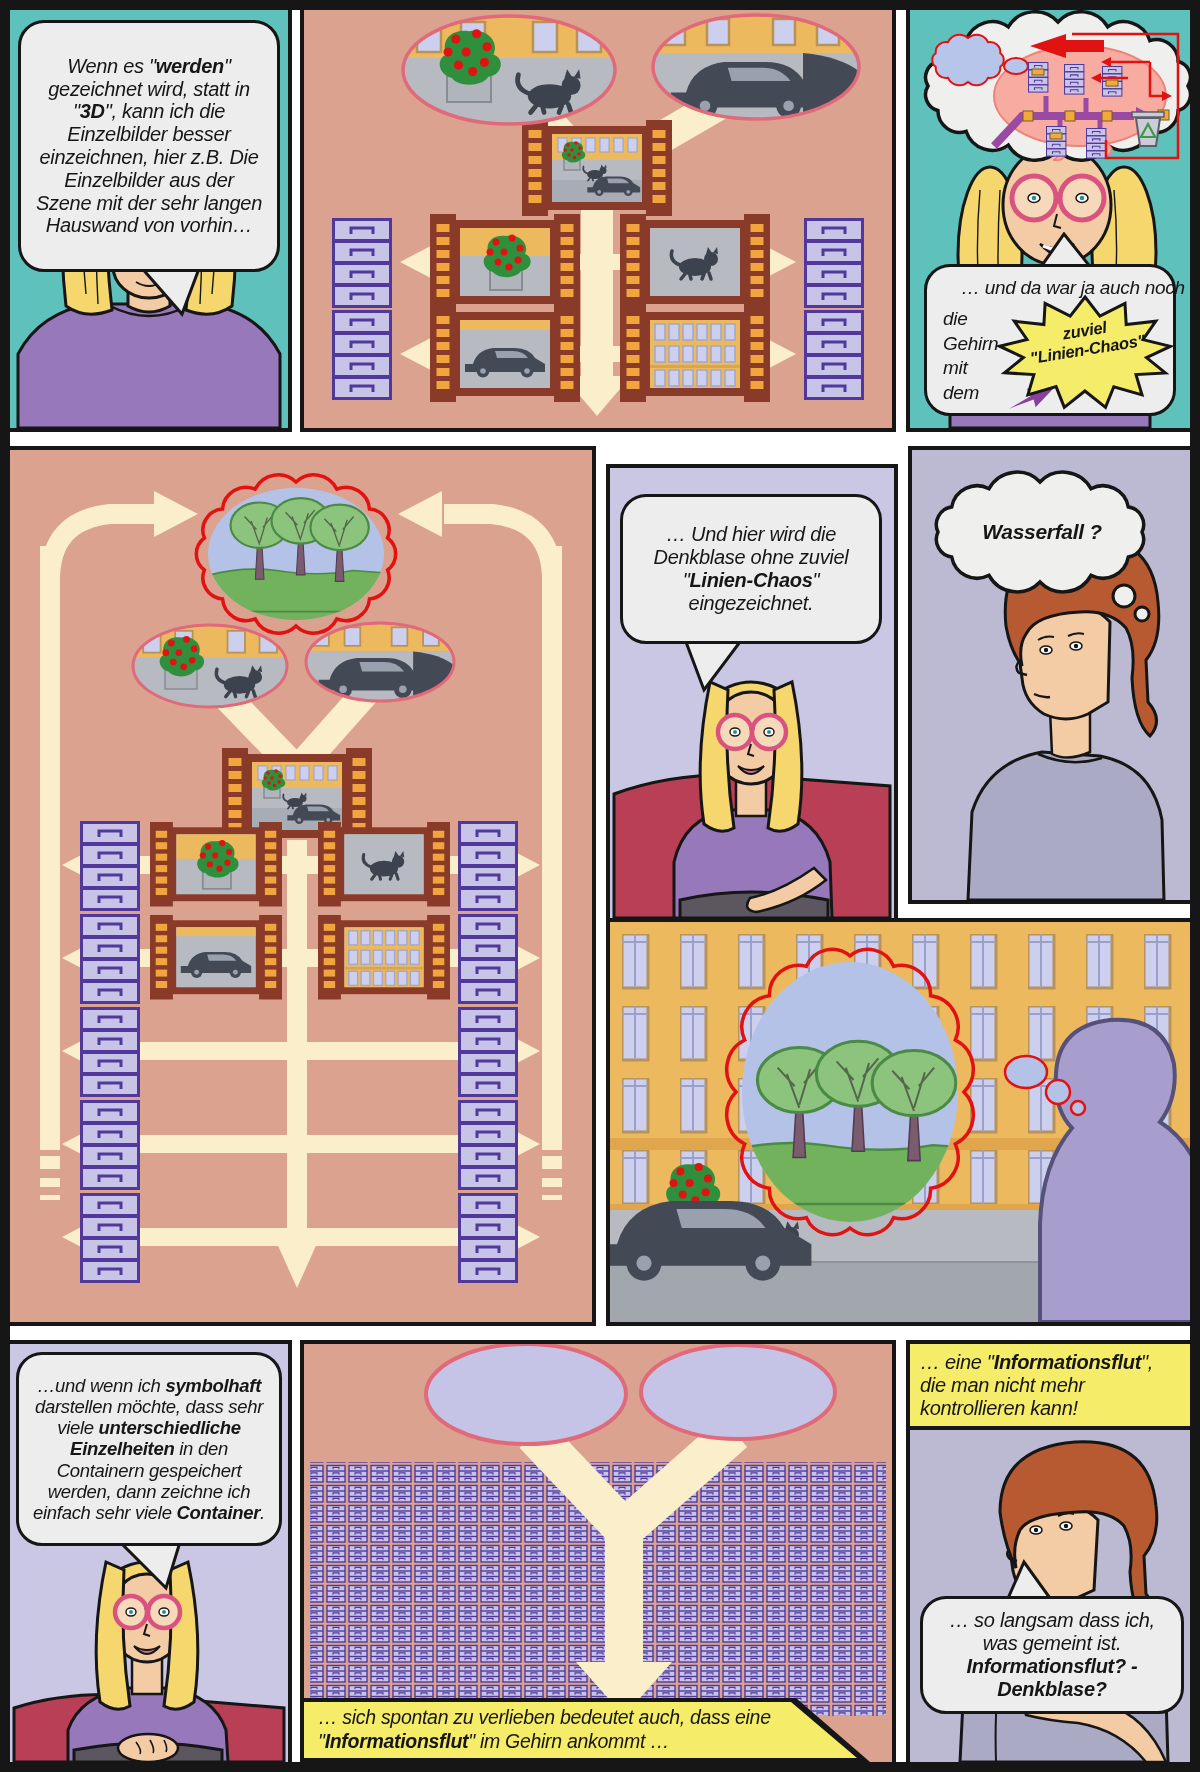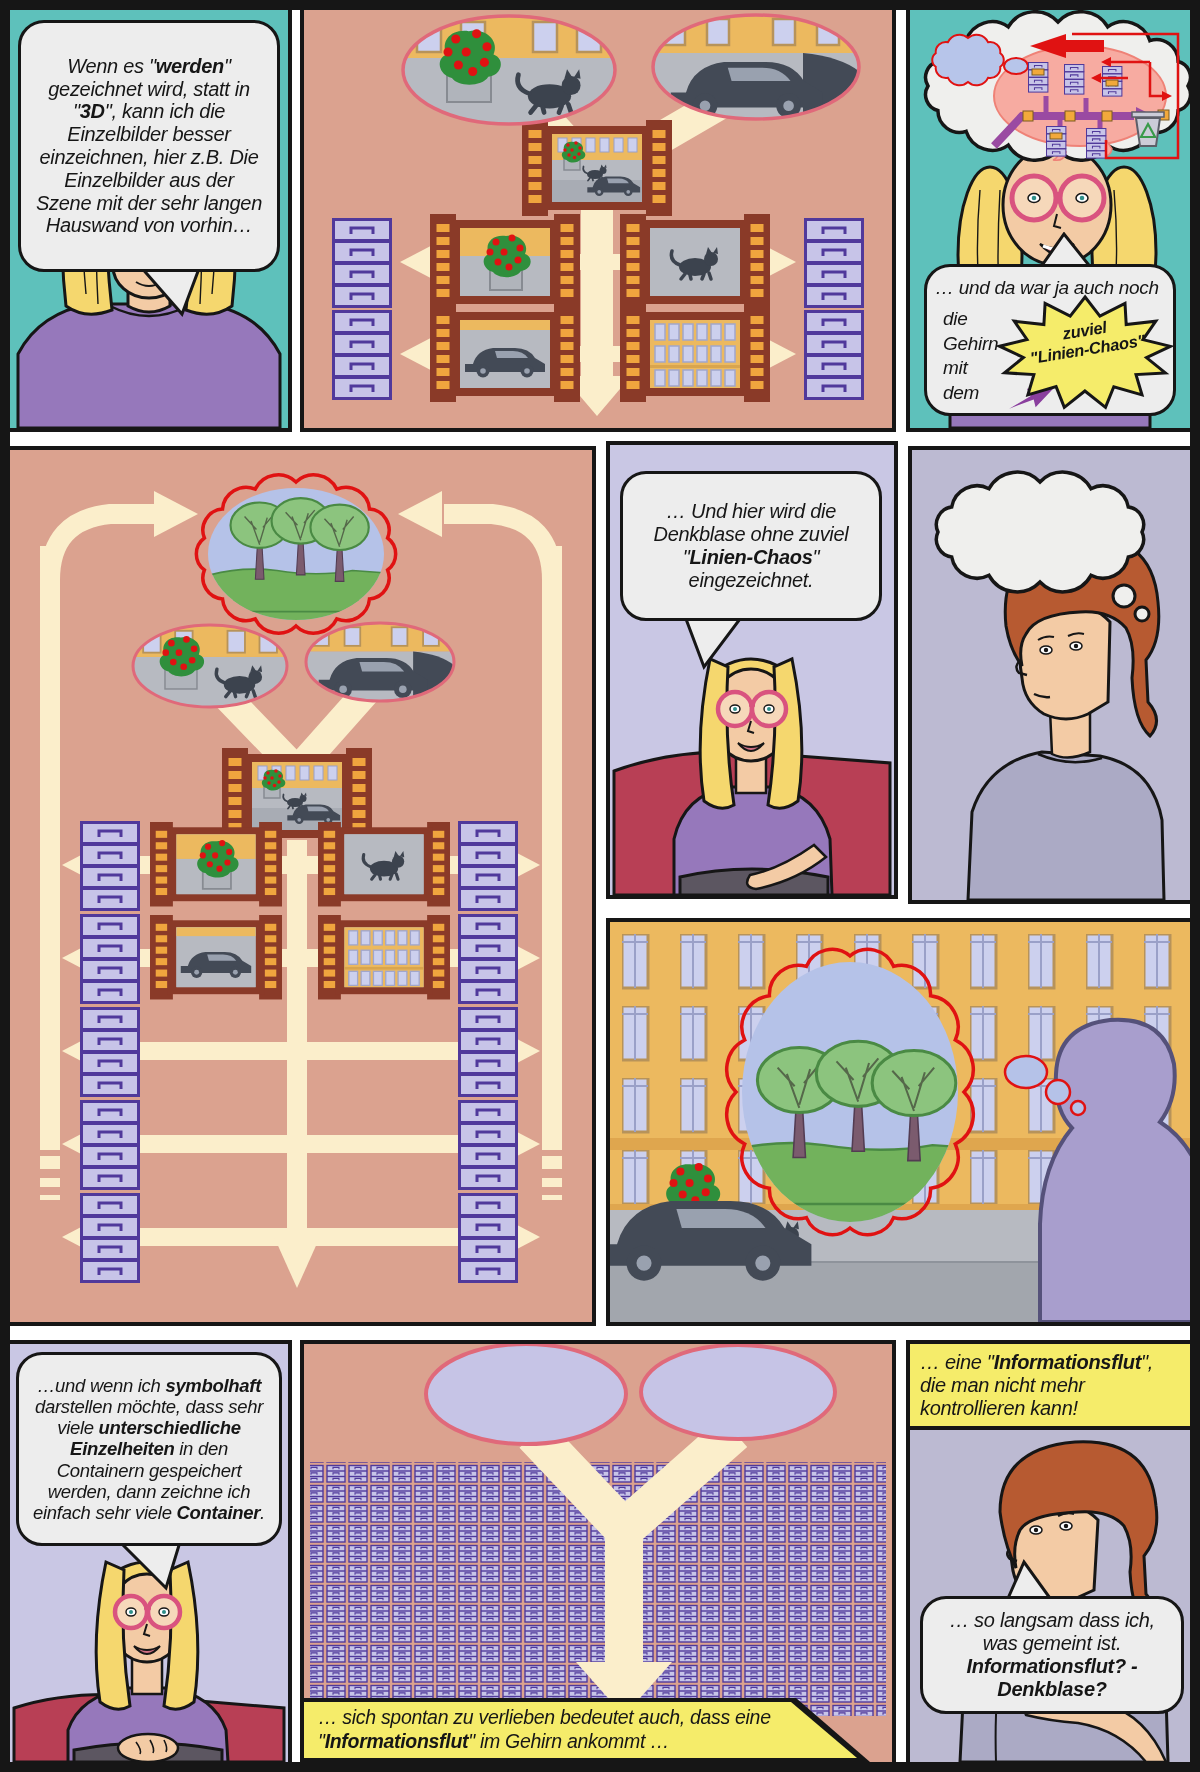--- a/index.html
+++ b/index.html
@@ -327,21 +327,21 @@
       <polygon points="120,36 156,24 156,48" fill="#e01212"></polygon>
       <polygon points="191,52 201,47 201,57" fill="#e01212"></polygon>
       <polygon points="181,68 191,63 191,73" fill="#e01212"></polygon>
       <polygon points="262,86 252,81 252,91" fill="#e01212"></polygon>
     </g>
   </svg>
   <svg class="tail" style="left:120px;top:222px;" width="80" height="44">
     <polygon points="6,42 66,42 34,2" fill="#ededed" stroke="#161616" stroke-width="3"></polygon>
   </svg>
   <div class="bubble" style="left:14px;top:254px;width:252px;height:152px;font-size:19px;display:block;text-align:left;">
-    <div style="padding:10px 8px 0 8px;white-space:nowrap;"><span>… und da war ja auch noch</span></div>
+    <div style="padding:10px 8px 0 8px;white-space:nowrap;margin-left:26px;"><span>… und da war ja auch noch</span></div>
     <div style="position:absolute;left:16px;top:40px;width:64px;line-height:1.3;">die Gehirn mit dem</div>
     <div class="star-wrap">
       <svg width="176" height="120">
             <polygon fill="#f5ec6a" stroke="#161616" stroke-width="3" points="173.4,53.3 149.5,64.6 168.4,79.9 139.0,81.6 145.0,101.9 116.8,93.7 108.5,114.4 87.9,98.0 67.3,114.4 59.1,93.6 30.9,101.9 36.9,81.6 7.6,79.8 26.4,64.5 2.6,53.2 30.0,46.5 17.3,28.2 46.9,31.5 48.1,10.4 73.2,23.1 88.1,4.0 102.9,23.1 128.0,10.4 129.2,31.6 158.8,28.2 146.0,46.6"></polygon>
           </svg>
       <div class="star-text">
             <div>zuviel</div>
             <div>"Linien-Chaos"</div>
           </div>
     </div>
@@ -436,21 +436,21 @@
         </clipPath>
     <g clip-path="url(#dclip)">
       <rect x="192" y="32" width="190" height="146" fill="#b5c2e8"></rect>
       <rect x="192" y="150" width="190" height="24" fill="#72b25c"></rect>
       <use href="#trees" transform="translate(200,32) scale(1.08)"></use>
     </g>
     <path fill="none" stroke="#e01212" stroke-width="3.5" d="M286.0,32.0 A25.7,25.7 0 0 1 326.8,39.1 A23.8,23.8 0 0 1 359.5,59.1 A21.1,21.1 0 0 1 377.6,88.0 A19.9,19.9 0 0 1 377.6,120.0 A21.1,21.1 0 0 1 359.5,148.9 A23.8,23.8 0 0 1 326.8,168.9 A25.7,25.7 0 0 1 286.0,176.0 A25.7,25.7 0 0 1 245.2,168.9 A23.8,23.8 0 0 1 212.5,148.9 A21.1,21.1 0 0 1 194.4,120.0 A19.9,19.9 0 0 1 194.4,88.0 A21.1,21.1 0 0 1 212.5,59.1 A23.8,23.8 0 0 1 245.2,39.1 A25.7,25.7 0 0 1 286.0,32.0 Z"></path>
   </svg>
 </div>
 
-<div class="panel" style="left:606px;top:441px;width:292px;height:458px;background:#c9c7e4;">
+<div class="panel" style="left:606px;top:464px;width:292px;height:458px;background:#c9c7e4;">
   <svg width="284" height="450" viewBox="0 0 284 450">
     <path d="M4,450 L4,326 Q70,302 150,308 L280,318 L280,450 Z" fill="#b83f55" stroke="#161616" stroke-width="3"></path>
     <path d="M64,450 L64,394 Q74,350 118,342 L164,342 Q208,350 220,394 L222,450 Z" fill="#9678bb" stroke="#161616" stroke-width="3"></path>
     <path d="M70,450 L70,432 Q140,416 218,432 L218,450 Z" fill="#5c5661" stroke="#161616" stroke-width="3"></path>
     <path d="M204,400 Q170,424 140,430 Q132,442 146,444 Q186,436 216,412 Z" fill="#f3cba5" stroke="#161616" stroke-width="2.5"></path>
     <rect x="126" y="308" width="30" height="40" fill="#f3cba5" stroke="#161616" stroke-width="2.5"></rect>
     <path d="M98,232 Q141,196 184,232 L184,252 Q141,220 98,252 Z" fill="#f5d76e" stroke="#161616" stroke-width="3"></path>
     <ellipse cx="141" cy="270" rx="40" ry="46" fill="#f3cba5" stroke="#161616" stroke-width="3"></ellipse>
     <path d="M100,214 Q84,292 94,356 Q110,368 124,360 Q114,292 118,222 Z" fill="#f5d76e" stroke="#161616" stroke-width="3"></path>
     <path d="M182,214 Q198,292 188,356 Q172,368 158,360 Q168,292 164,222 Z" fill="#f5d76e" stroke="#161616" stroke-width="3"></path>
@@ -483,20 +483,21 @@
         <circle cx="134" cy="200" r="2.2" fill="#161616"></circle>
     <ellipse cx="164" cy="196" rx="6" ry="4" fill="#fff" stroke="#161616" stroke-width="1.5"></ellipse>
         <circle cx="164" cy="196" r="2.2" fill="#161616"></circle>
     <path d="M126,190 q8,-5 16,-3 M156,186 q8,-4 16,-2" stroke="#161616" stroke-width="2" fill="none"></path>
     <path d="M122,244 q8,4 16,3" stroke="#161616" stroke-width="2.5" fill="none"></path>
     <path d="M94,176 Q86,98 162,88 Q240,80 246,152 Q250,190 234,210 L236,252 Q252,270 238,286 Q222,272 220,228 Q224,196 214,178 Q198,160 168,162 Q124,164 114,184 Q106,196 110,216 Q98,200 94,176 Z" fill="#b75a31" stroke="#161616" stroke-width="3"></path>
     <path fill="#efefed" stroke="#161616" stroke-width="3.5" d="M128.0,32.0 A31.9,31.9 0 0 1 179.0,38.7 A25.8,25.8 0 0 1 216.3,57.0 A17.7,17.7 0 0 1 230.0,82.0 A17.7,17.7 0 0 1 216.3,107.0 A25.8,25.8 0 0 1 179.0,125.3 A31.9,31.9 0 0 1 128.0,132.0 A31.9,31.9 0 0 1 77.0,125.3 A25.8,25.8 0 0 1 39.7,107.0 A17.7,17.7 0 0 1 26.0,82.0 A17.7,17.7 0 0 1 39.7,57.0 A25.8,25.8 0 0 1 77.0,38.7 A31.9,31.9 0 0 1 128.0,32.0 Z"></path>
     <circle cx="212" cy="146" r="11" fill="#efefed" stroke="#161616" stroke-width="3"></circle>
     <circle cx="230" cy="164" r="7" fill="#efefed" stroke="#161616" stroke-width="3"></circle>
   </svg>
+  <div class="overlay-text" style="left:30px;top:52px;width:200px;height:60px;font-weight:700;font-size:21px;">Wasserfall ?</div>
 </div>
 
 <div class="panel" style="left:606px;top:918px;width:588px;height:408px;background:#ecb95f;">
   <svg width="580" height="400" viewBox="0 0 580 400">
     <defs>
       <pattern id="winpat" width="58" height="72" patternUnits="userSpaceOnUse" patternTransform="translate(12,12)">
         <rect width="26" height="54" fill="#ccd0ee" stroke="#b7935a" stroke-width="3"></rect>
         <line x1="13" y1="0" x2="13" y2="54" stroke="#9aa0c8" stroke-width="2"></line>
         <line x1="0" y1="8" x2="26" y2="8" stroke="#9aa0c8" stroke-width="2"></line>
       </pattern>

